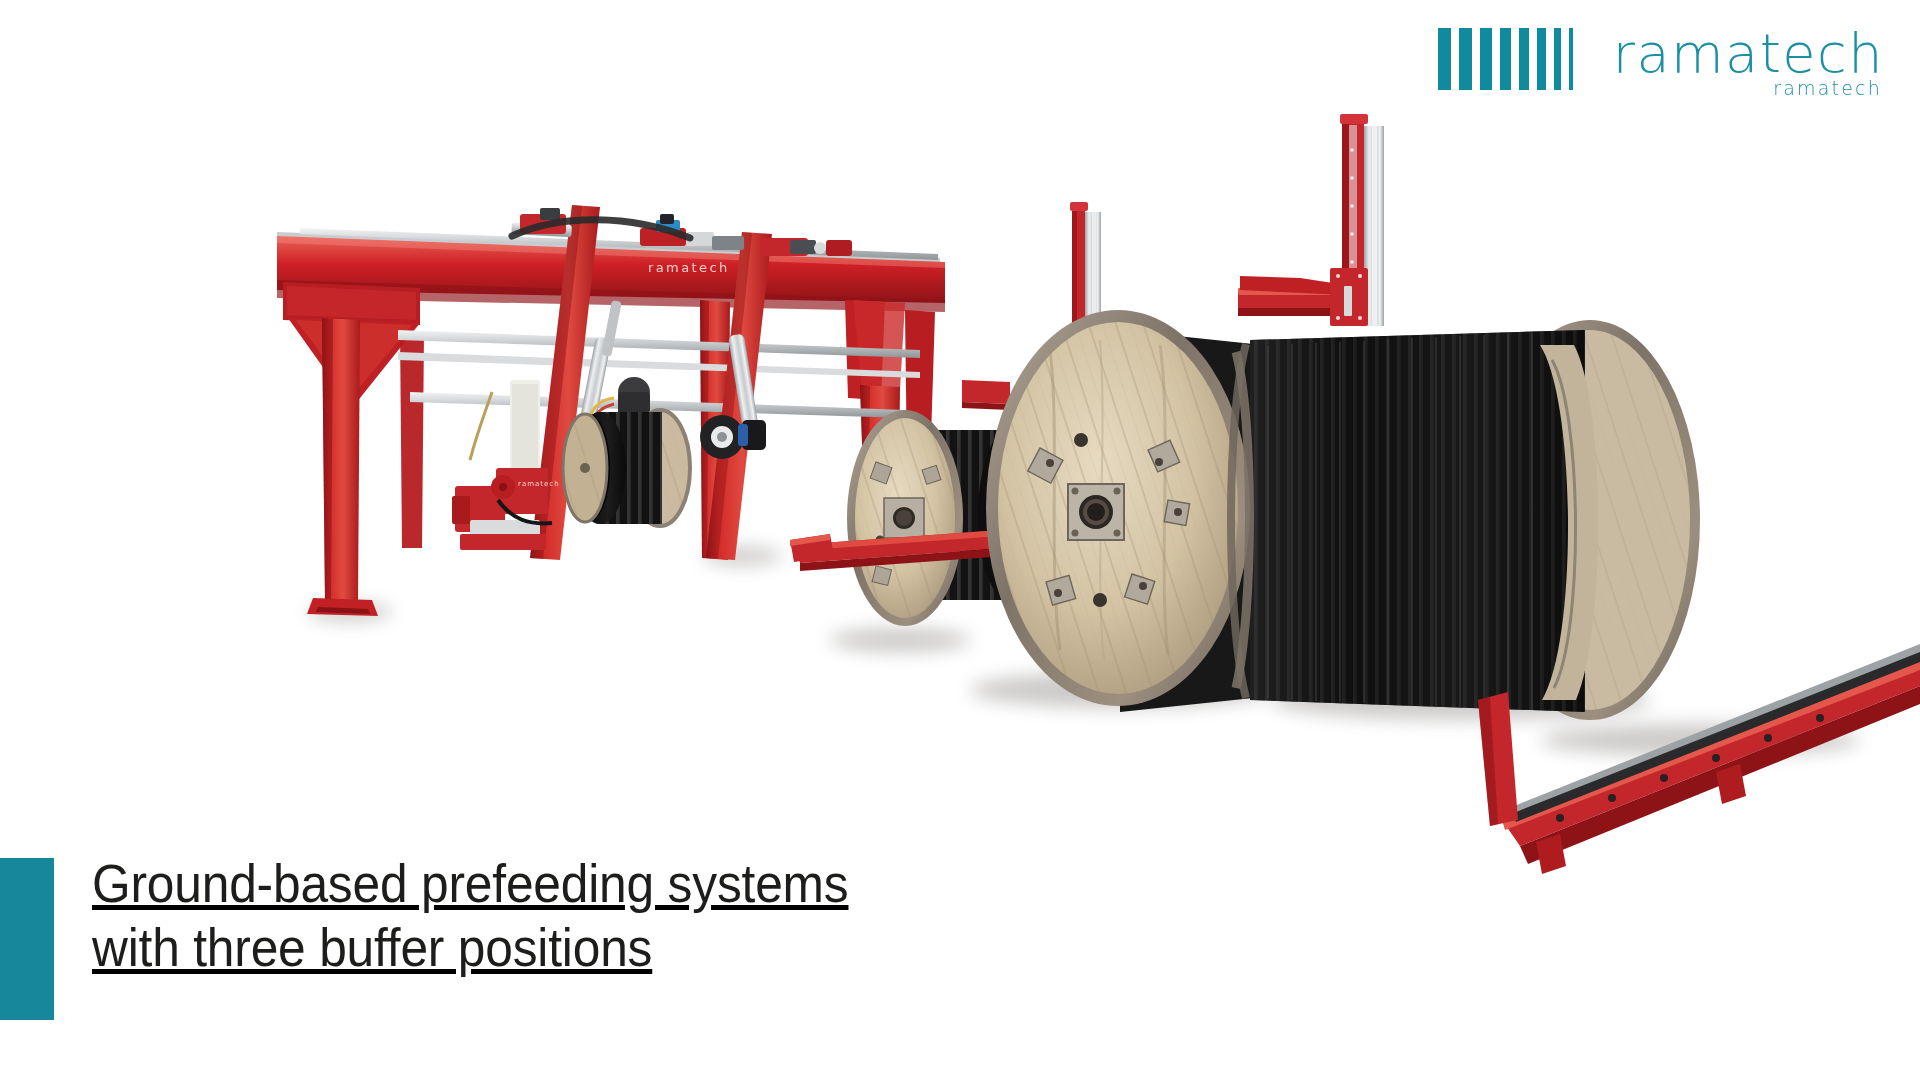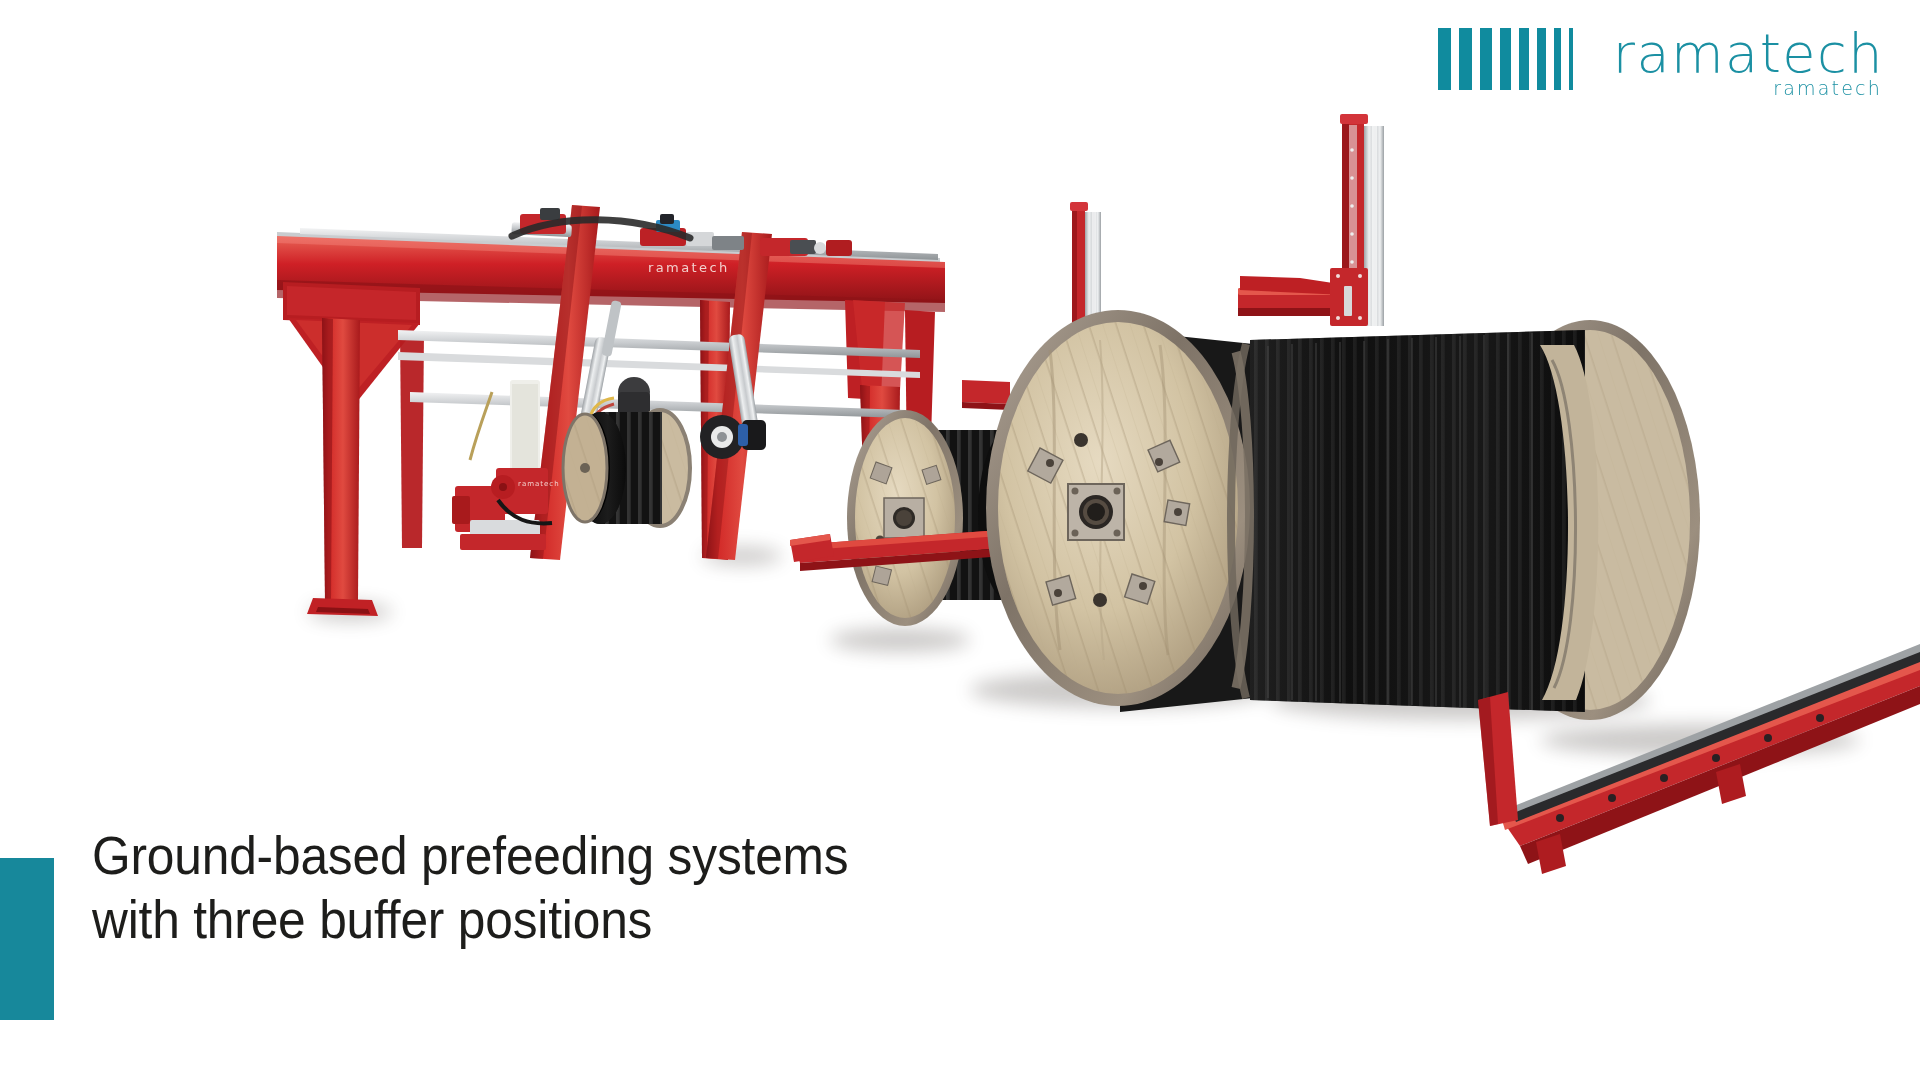--- a/index.html
+++ b/index.html
@@ -16,21 +16,21 @@
   .logo-word .ramatech {
       font-family:"DejaVu Sans", sans-serif; font-weight:300; font-size:54px;
       letter-spacing:1.5px; color:#1B90A3; line-height:0.95; display:block; }
   .logo-word .systems {
       font-family:"DejaVu Sans", sans-serif; font-weight:300; font-size:19px;
       letter-spacing:2.2px; color:#1B90A3; display:block; text-align:right;
       margin-top:-2px; padding-right:2px;}
 
   
   .accent-bar { position:absolute; left:0; top:858px; width:54px; height:162px; background:#17889B; }
-  .caption { position:absolute; left:92px; top:824px; width:1000px; }
+  .caption { position:absolute; left:92px; top:852px; width:1000px;text-decoration:underline; }
   .caption span { display:block; font-family:"Liberation Sans Narrow","Liberation Sans",sans-serif;
       font-size:54px; line-height:1.18; color:#1d1d1b; font-weight:400;
       letter-spacing:-0.2px; transform:scaleX(0.92); transform-origin:left center; }
 
   
   .photo { position:absolute; left:0; top:0; width:1920px; height:900px; }
   .photo svg { display:block; }
 </style>
 </head>
 <body>

